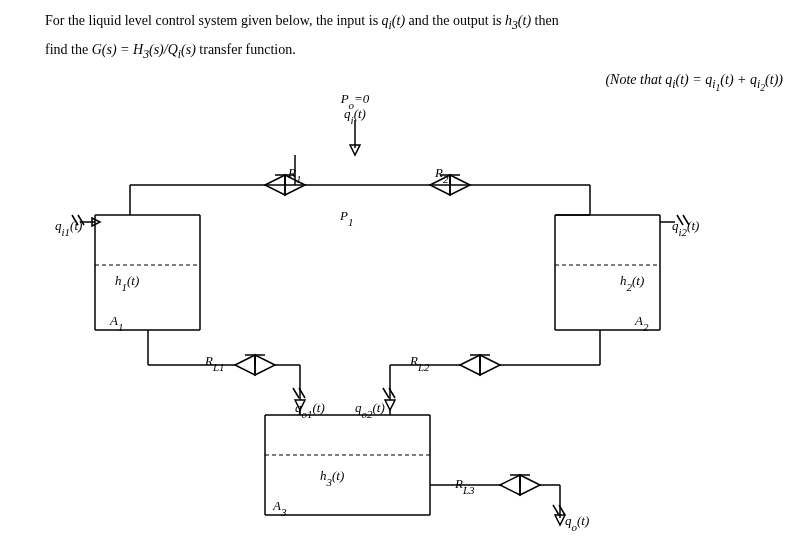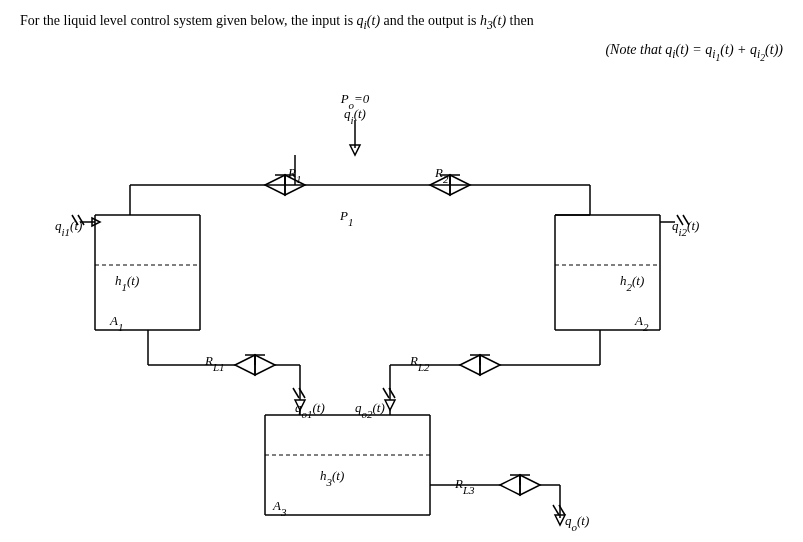--- a/index.html
+++ b/index.html
@@ -14,39 +14,43 @@
     }
     .page {
       padding: 10px 20px;
       width: 803px;
       height: 542px;
       position: relative;
     }
     .text-block {
       line-height: 1.6;
       margin-bottom: 4px;
+      margin-left: 25px;
     }
     .italic { font-style: italic; text-align: right; }
     .math { font-style: italic; }
     svg {
       position: absolute;
       top: 0;
       left: 0;
       width: 803px;
       height: 542px;
       pointer-events: none;
     }
   </style>
 </head>
 <body>
 
 <div class="page">
   <div class="text-block">
     For the liquid level control system given below, the input is <span class="math"><em>q</em><sub>i</sub>(<em>t</em>)</span> and the output is <span class="math"><em>h</em><sub>3</sub>(<em>t</em>)</span> then
   </div>
+  <div class="text-block">
+    find the <span class="math"><em>G</em>(<em>s</em>) = H<sub>3</sub>(<em>s</em>)/<em>Q</em><sub>i</sub>(<em>s</em>)</span> transfer function.
+  </div>
   <div class="text-block italic">
     (<em>Note that q<sub>i</sub></em>(<em>t</em>) = <em>q<sub>i<sub>1</sub></sub></em>(<em>t</em>) + <em>q<sub>i<sub>2</sub></sub></em>(<em>t</em>))
   </div>
 
   <svg viewBox="0 0 803 542" xmlns="http://www.w3.org/2000/svg">
 
     <style>
       .diag text { font-family: 'Times New Roman', Times, serif; font-size: 13px; font-style: italic; }
       .diag line, .diag rect, .diag polyline, .diag polygon, .diag path { stroke: #000; stroke-width: 1.5; fill: none; }
       .thick { stroke-width: 2.5; }

